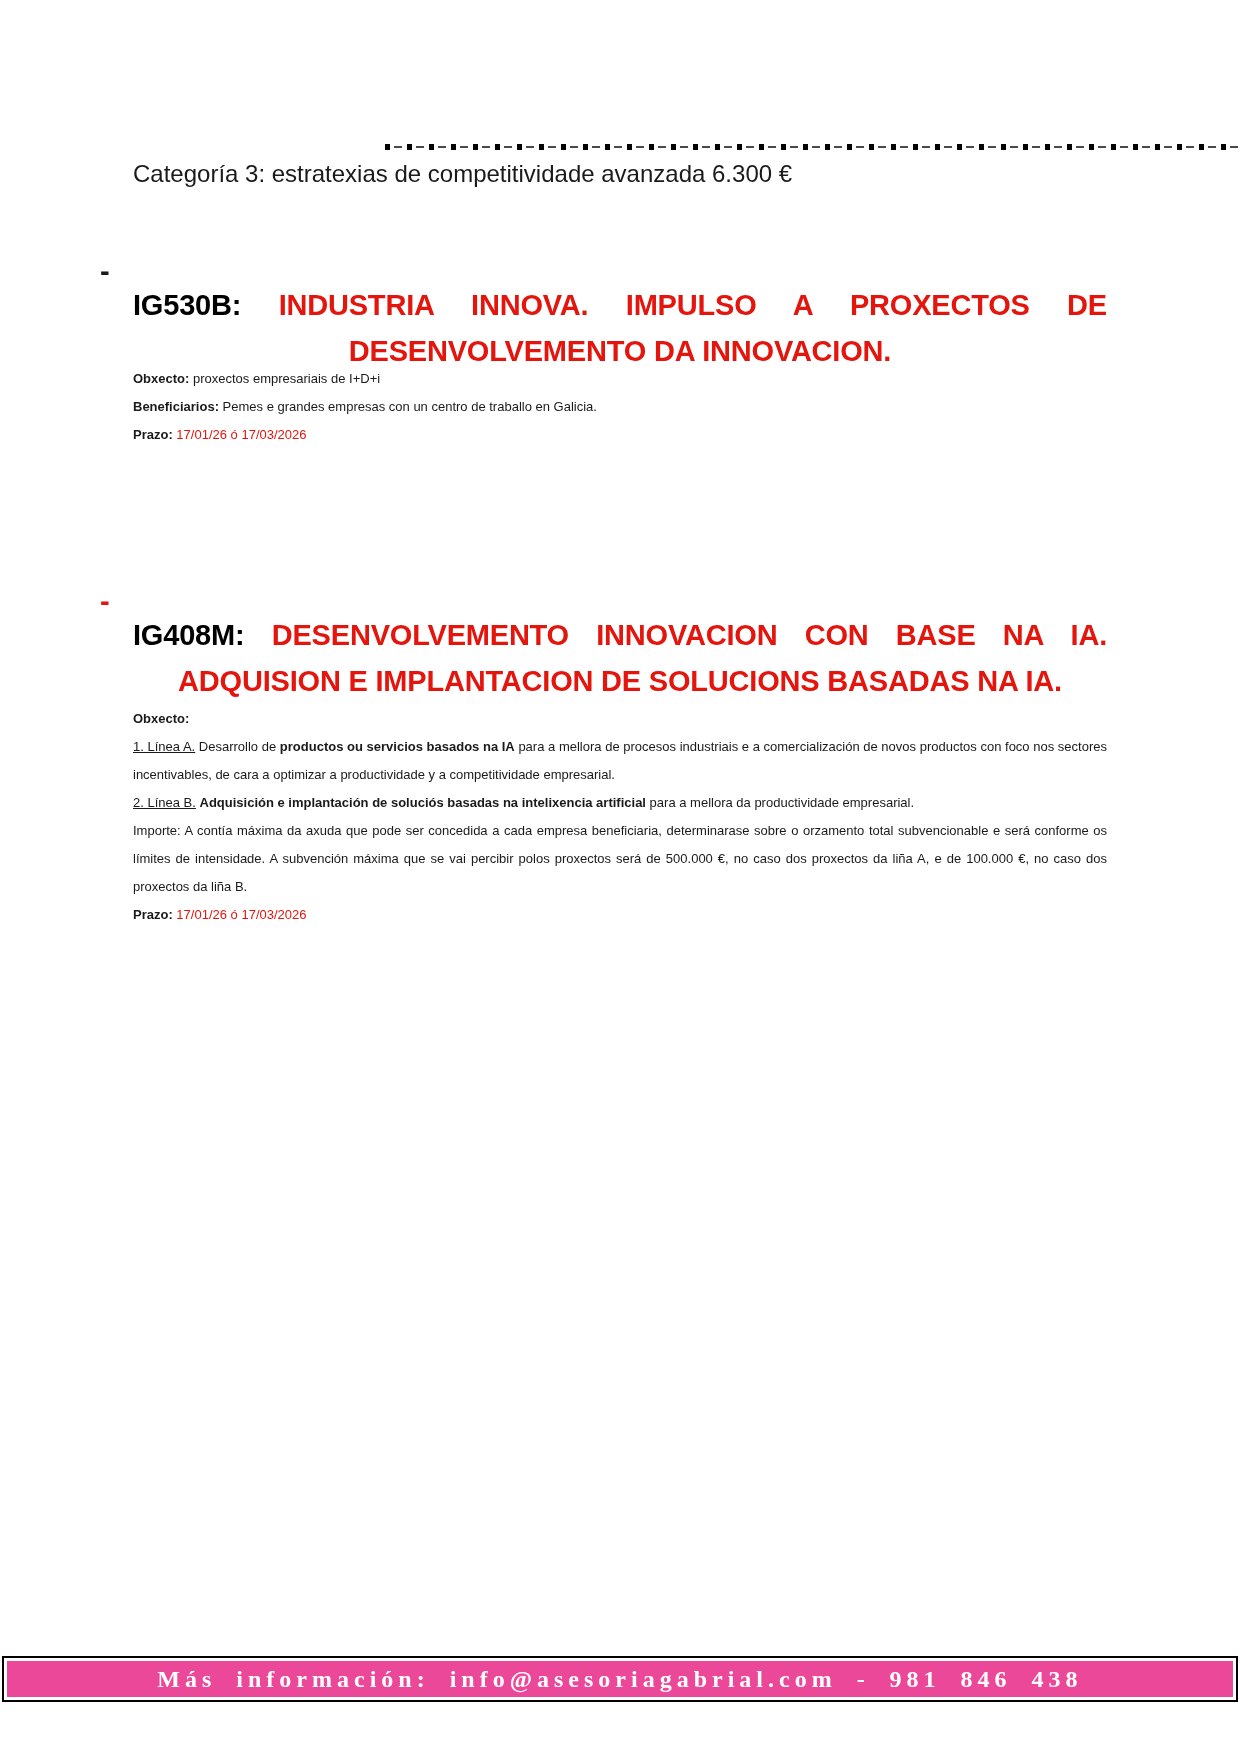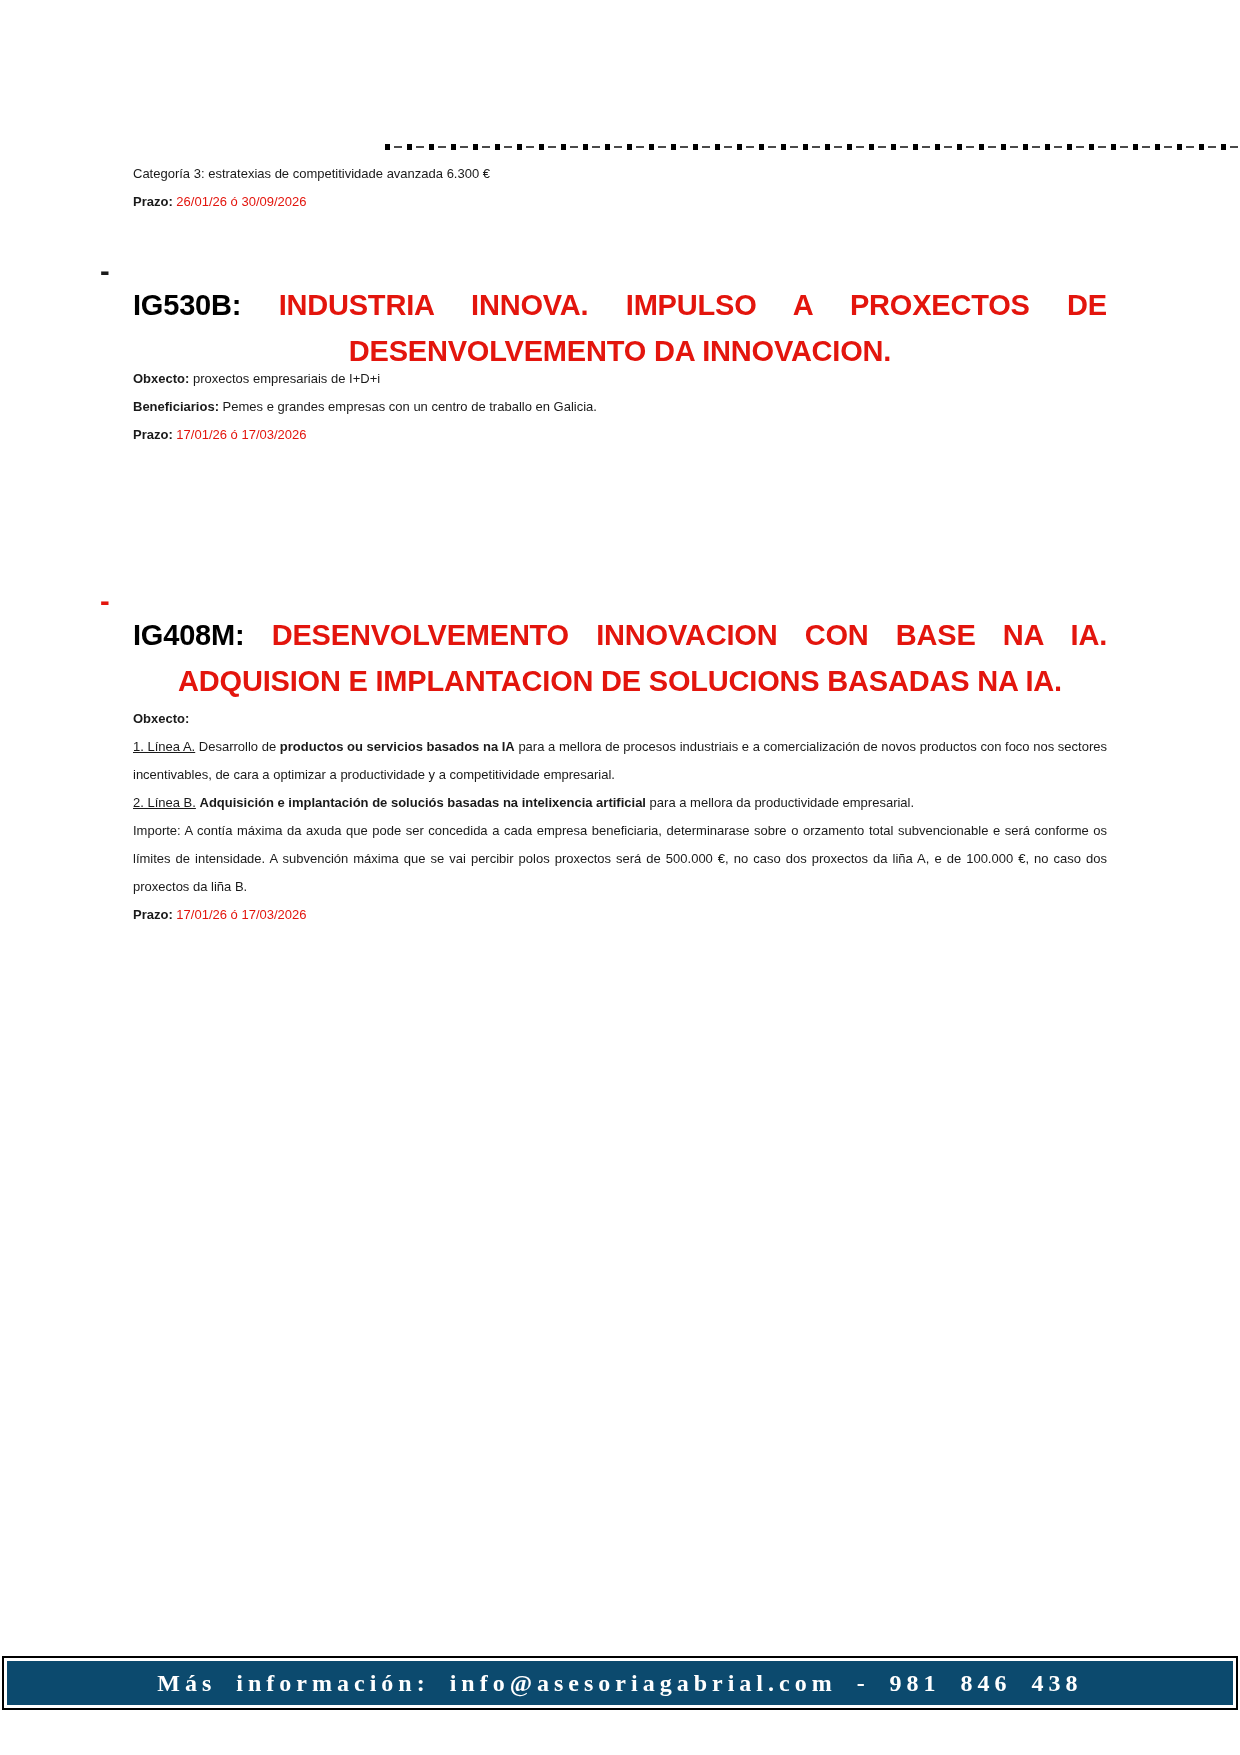--- a/index.html
+++ b/index.html
@@ -13,60 +13,56 @@
     font-family:"Liberation Sans","DejaVu Sans",sans-serif;color:var(--ink);
     overflow:hidden;
   }
   .abs{position:absolute;}
   p{margin:0;}
 
   
   .divider{left:385px;top:138px;width:855px;height:10px;}
 
   
-  .intro{left:133px;top:160px;width:974px;font-size:13px;line-height:28px;}
+  .intro{left:133px;top:160px;width:974px;font-size:24px;line-height:28px;}
 
   
   .heading{left:133px;width:974px;font-size:29px;font-weight:bold;line-height:46px;letter-spacing:-0.2px;}
   .heading .bullet{position:absolute;left:-33px;top:0;font-weight:bold;}
   .h-line1{text-align:justify;text-align-last:justify;white-space:normal;margin-top:34px;}
   .h-line2{text-align:center;}
   .code{color:#000;}
   .red{color:var(--red);}
 
   
   .body-block{left:133px;width:974px;font-size:13px;line-height:28px;}
   .b{font-weight:bold;}
   .u{text-decoration:underline;}
   .just{text-align:justify;}
 
   
   .footer-wrap{left:2px;top:1656px;width:1236px;border:2px solid #000;padding:3px;background:#fff;}
-  .footer-bar{background:#0c4a6e;height:44px;display:flex;align-items:center;justify-content:center;}
+  .footer-bar{background:#ec4899;height:36px;display:flex;align-items:center;justify-content:center;}
   .footer-text{
     color:#fff;font-family:"Liberation Serif","DejaVu Serif",serif;font-weight:bold;
     font-size:24px;letter-spacing:5px;word-spacing:9px;white-space:nowrap;
   }
 </style>
 </head>
 <body>
 
 <div class="abs divider">
   <svg width="855" height="10" shape-rendering="crispEdges">
     <line x1="0" y1="5" x2="855" y2="5" stroke="#000000" stroke-width="6" stroke-dasharray="5 17"></line>
     <line x1="0" y1="5" x2="855" y2="5" stroke="#4a4a4a" stroke-width="2" stroke-dasharray="8 14" stroke-dashoffset="-9"></line>
   </svg>
 </div>
 
 <div class="abs intro">
   <p><span>Categoría 3: estratexias de competitividade avanzada 6.300 €</span></p>
-  <p>
-    <span class="b">Prazo:</span>
-    <span class="red">26/01/26 ó 30/09/2026</span>
-  </p>
 </div>
 
 <div class="abs heading" style="top:248px;">
   <span class="bullet">-</span>
   <div class="h-line1">
     <span class="code">IG530B:</span>
     <span class="red">INDUSTRIA INNOVA. IMPULSO A PROXECTOS DE</span>
   </div>
   <div class="h-line2 red">DESENVOLVEMENTO DA INNOVACION.</div>
 </div>

